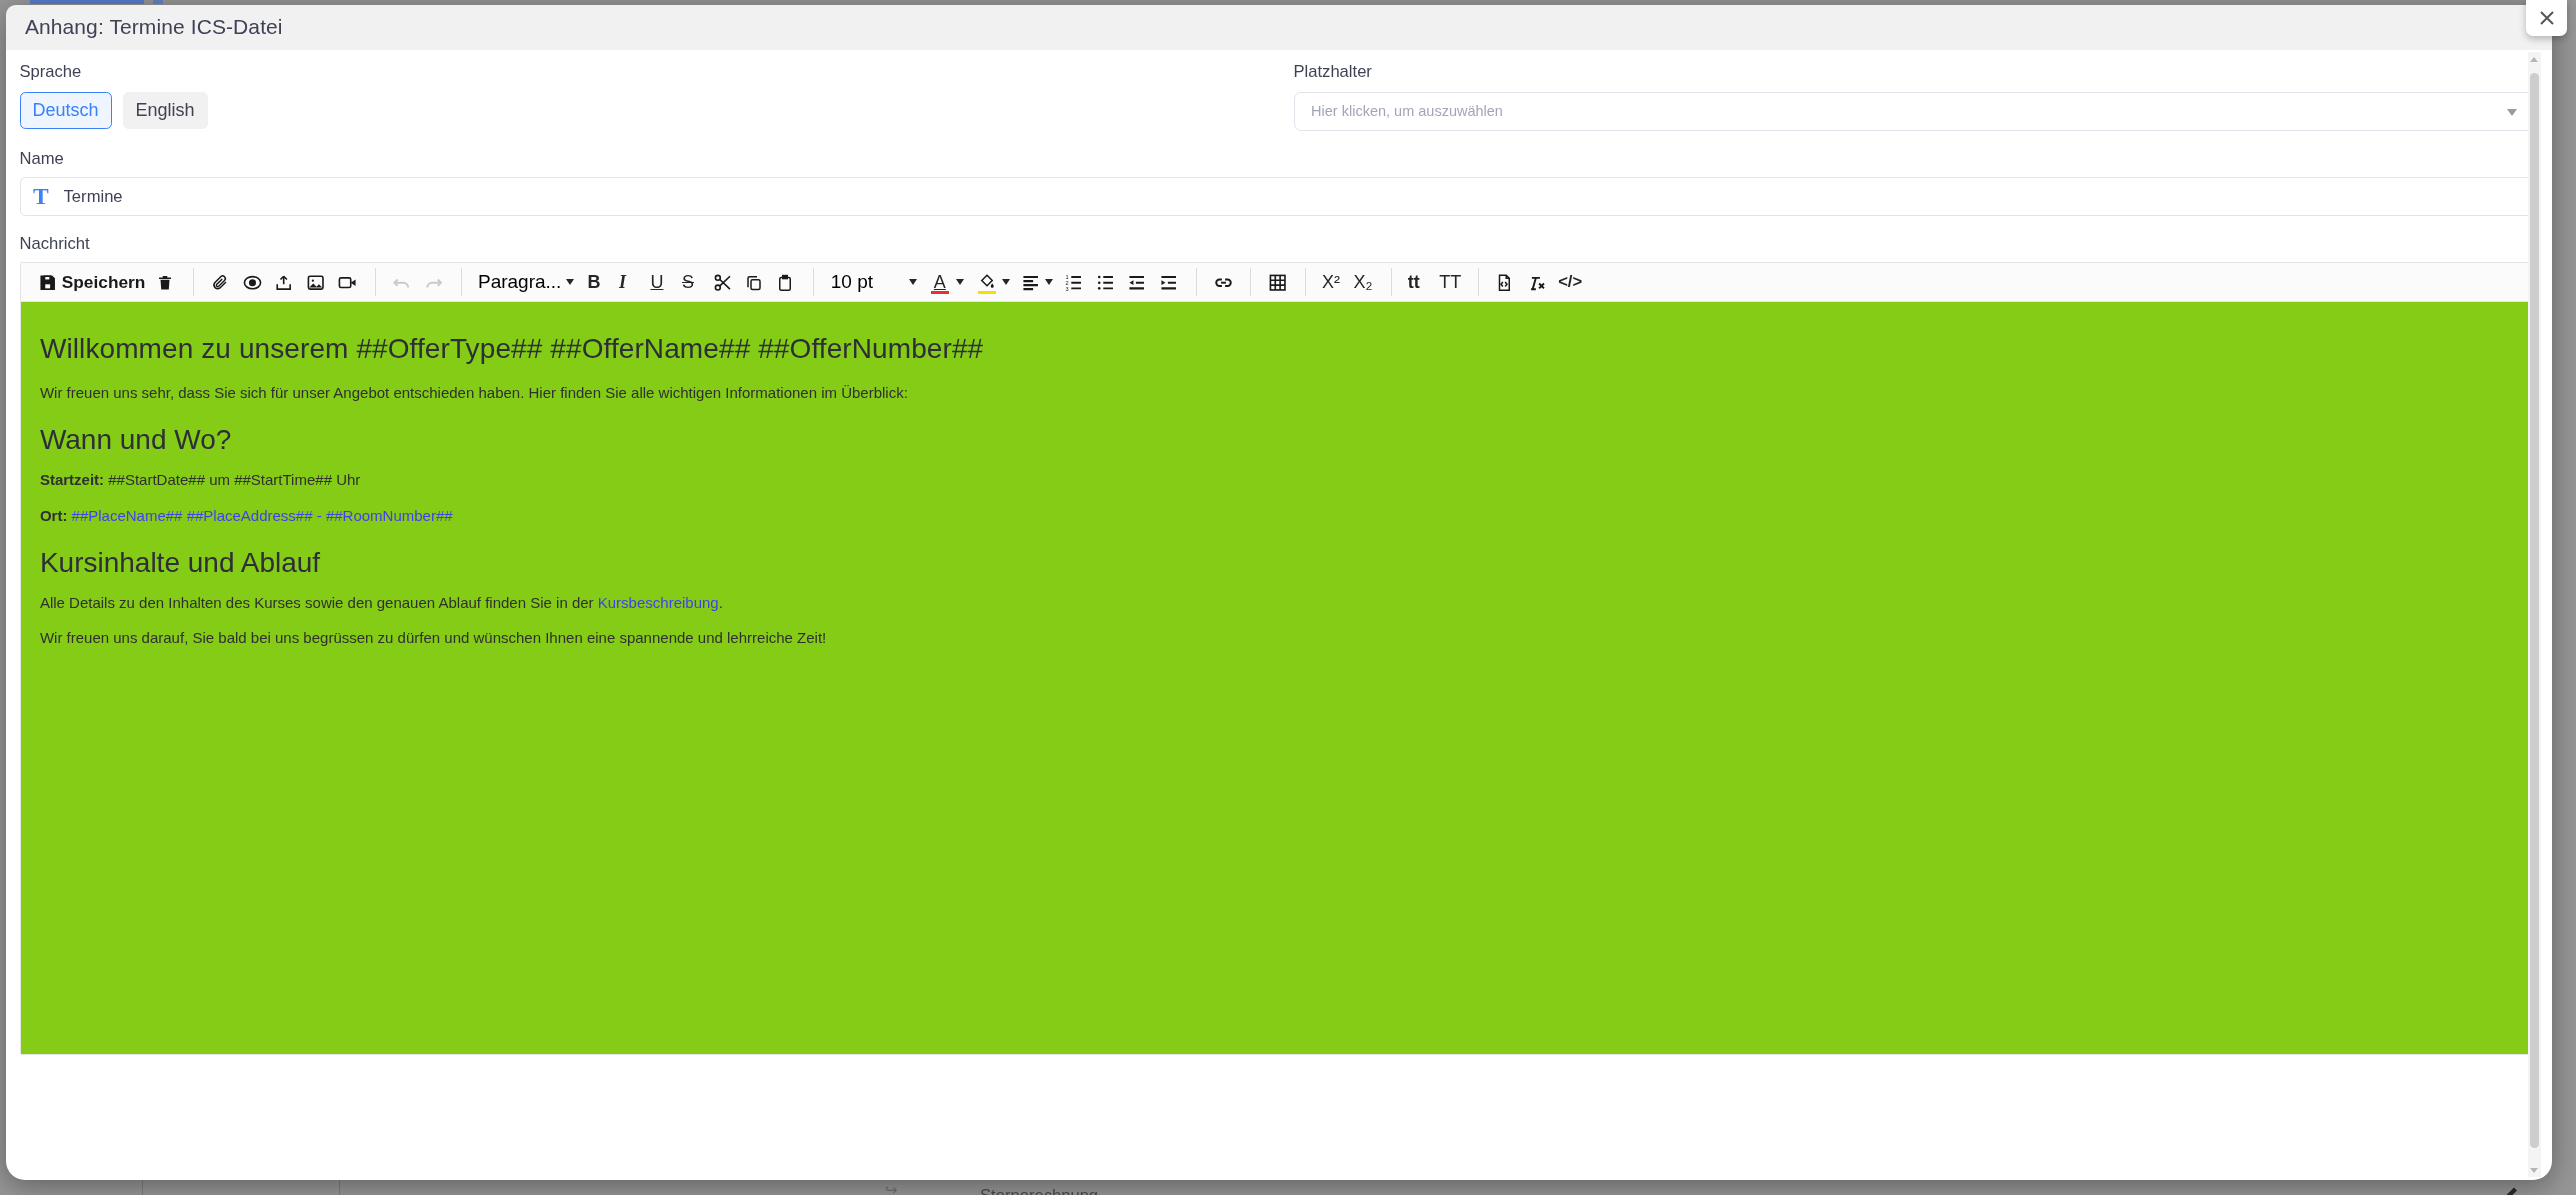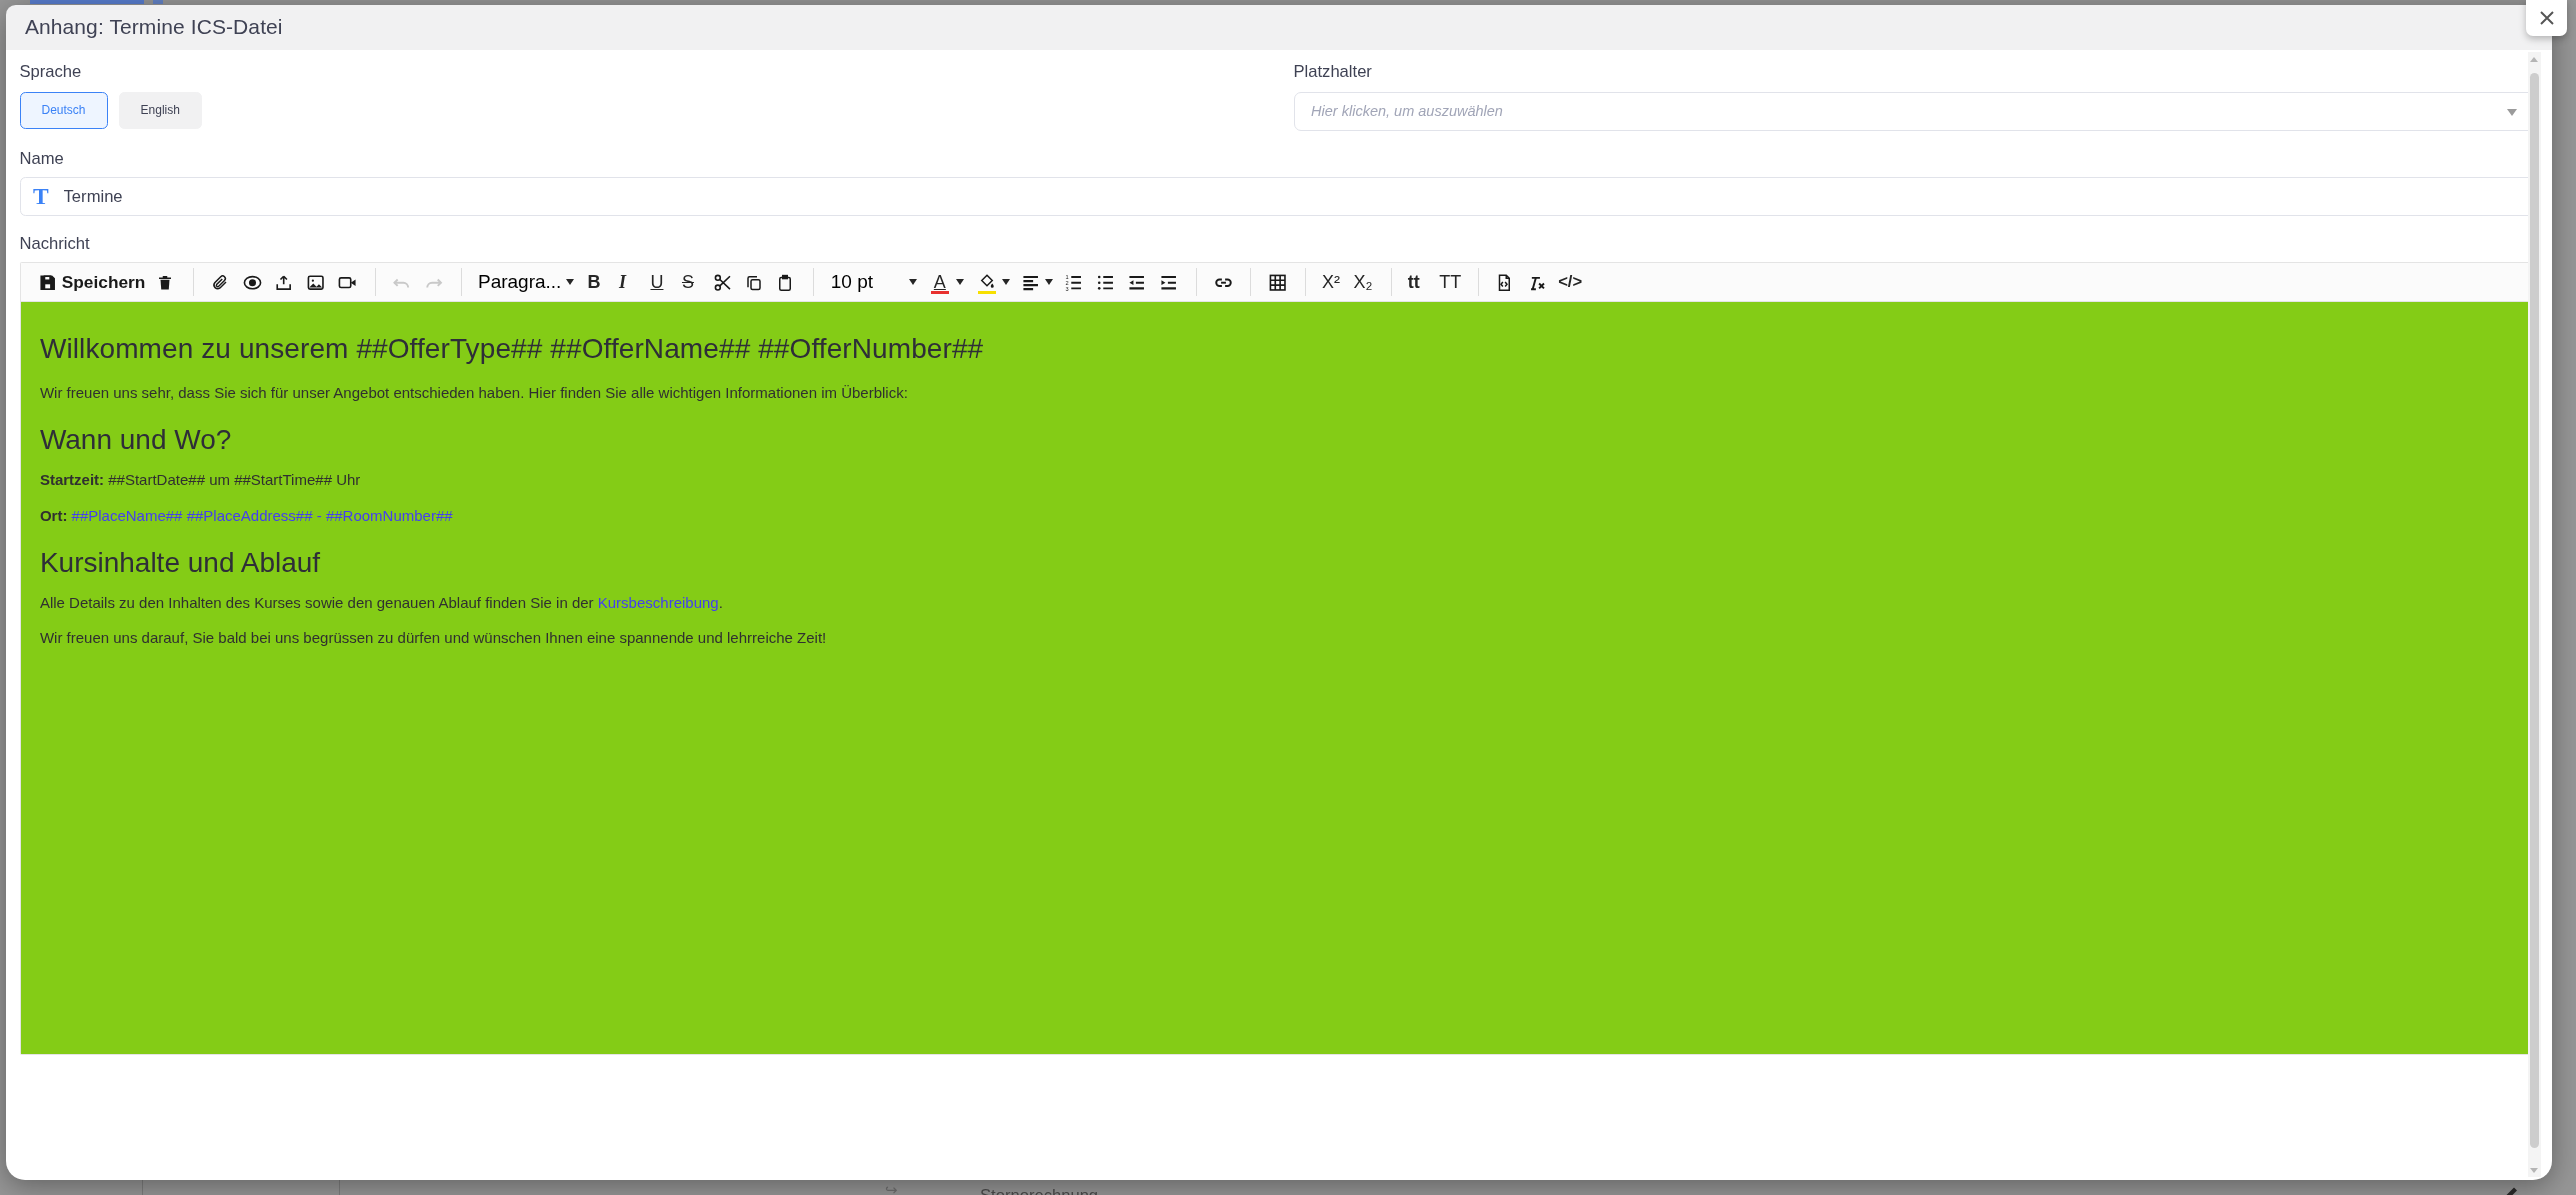--- a/index.html
+++ b/index.html
@@ -27,28 +27,28 @@
 
   .modal-body { padding:12.4px 14px 0 14px; position:relative; }
 
   .row-2col { display:flex; gap:30px; }
   .col { flex:1 1 0; }
 
   .field-label { font-size:16.6px; color:#3f4254; font-weight:400; margin-bottom:8.3px; }
 
   
   .lang-group { display:flex; gap:11px; margin-top:9.7px; }
-  .lang-btn { height:37px; padding:0 21px; border-radius:5.5px; font-size:12px; cursor:pointer;
+  .lang-btn { height:37px; padding:0 12px; border-radius:5.5px; font-size:18px; cursor:pointer;
               background:#f1f1f2; color:#3f4254; border:0.7px solid #f1f1f2; display:flex; align-items:center; }
   .lang-btn.selected { background:#eef5ff; border:1.4px solid #3b82f6; color:#3b82f6; }
 
   
   .select-box { margin-top:9.7px; height:39px; border:0.7px solid #e1e3ea; border-radius:7px; background:#fff;
                 display:flex; align-items:center; padding:0 16.6px; cursor:pointer; position:relative; }
-  .select-placeholder { font-size:14.5px; color:#a1a5b7;font-style:italic; }
+  .select-placeholder { font-size:14.5px; color:#a1a5b7; }
   .select-caret { position:absolute; right:19.4px; top:16.6px; width:0; height:0;
                   border-left:5.5px solid transparent; border-right:5.5px solid transparent; border-top:7px solid #9b9b9b; }
 
   
   .name-wrap { margin-top:18px; }
   .name-input-box { height:39px; border:0.7px solid #e1e3ea; border-radius:5.5px; background:#fff;
                     display:flex; align-items:center; padding:0 12.4px; gap:15px; }
   .t-icon { font-size:23.5px; font-weight:700; color:#3b82f6; line-height:1; font-family:"Liberation Serif","DejaVu Serif",serif; }
   .name-input { border:none; outline:none; font-size:16.6px; color:#3f4254; flex:1; background:transparent;
                 font-family:"Liberation Sans","DejaVu Sans",sans-serif; }

